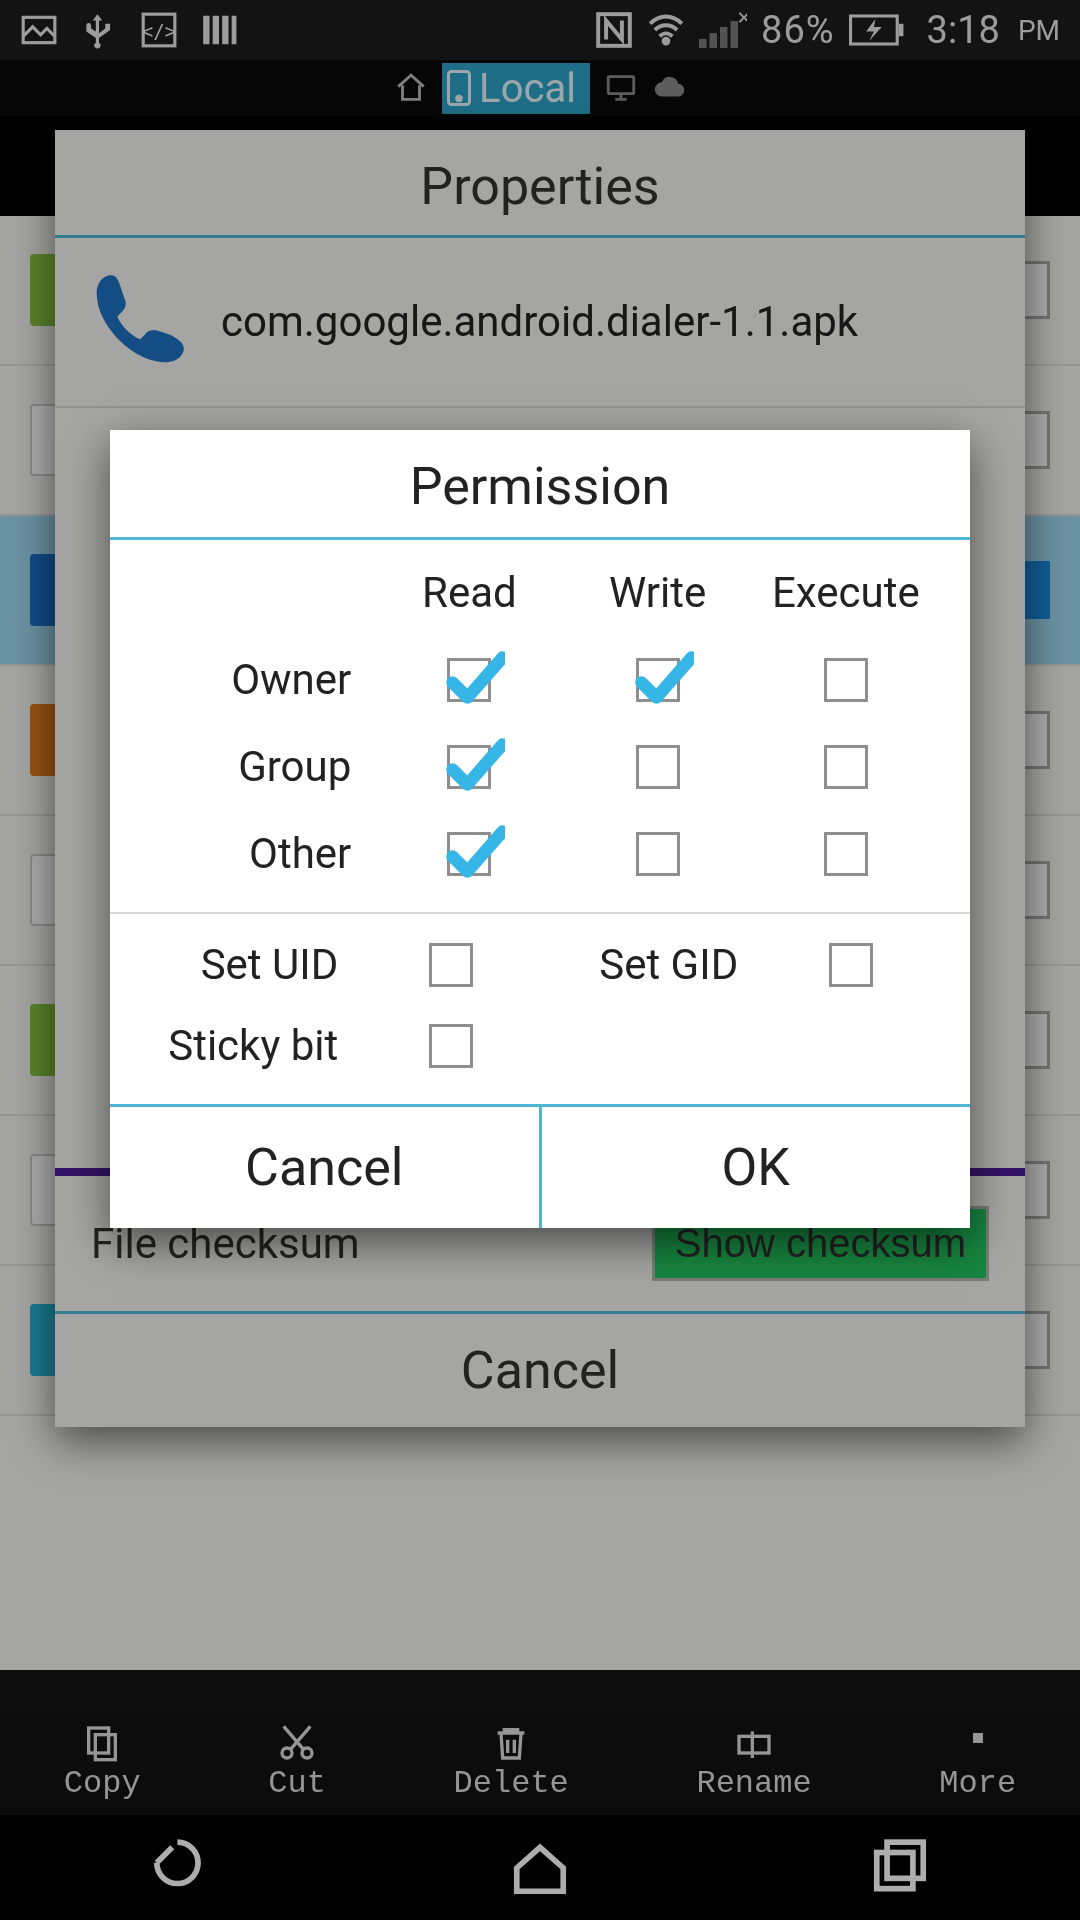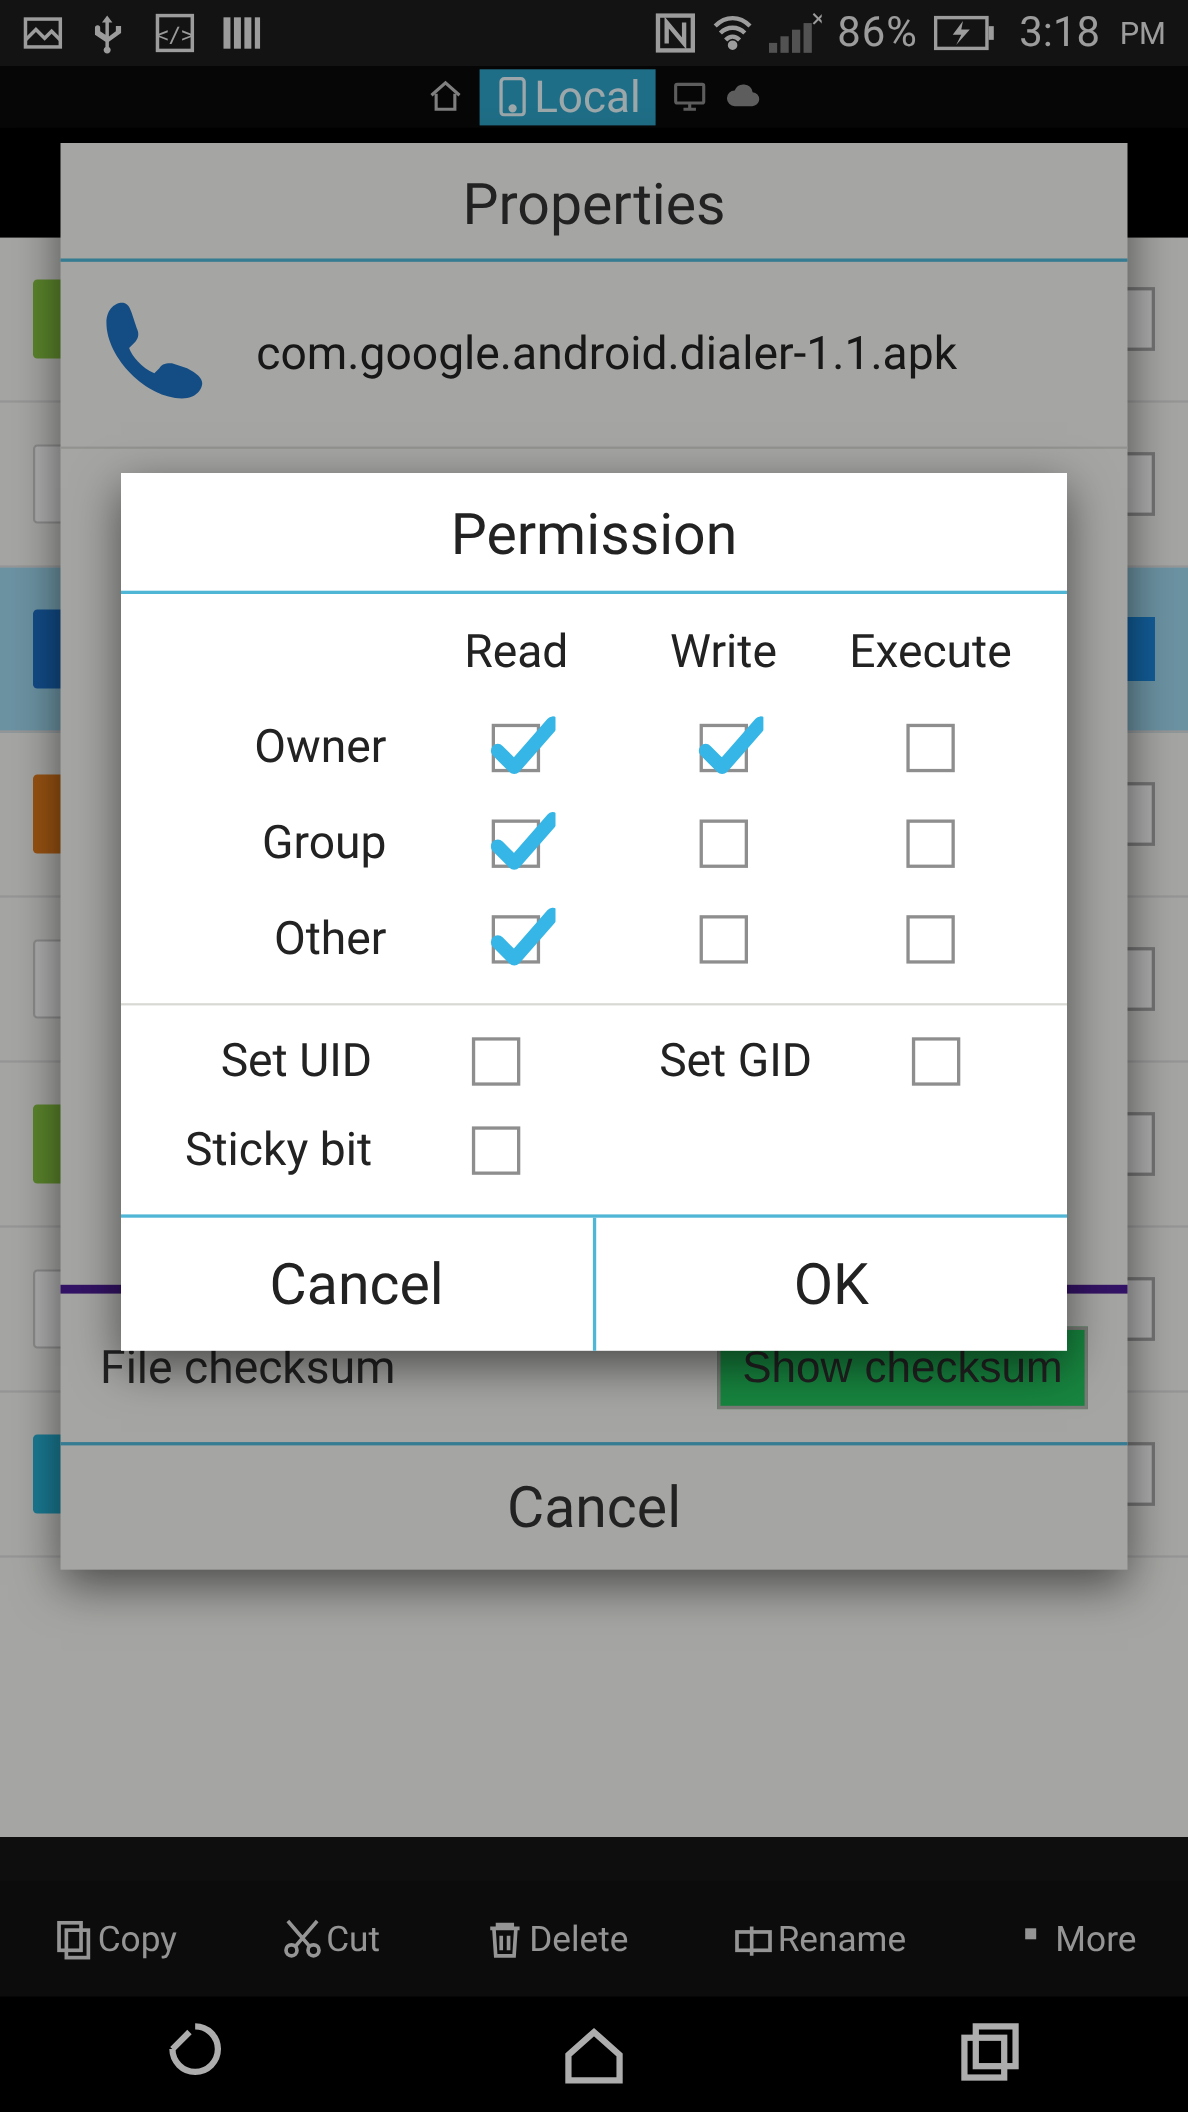--- a/index.html
+++ b/index.html
@@ -35,21 +35,21 @@
     display: flex;
     align-items: center;
     justify-content: center;
     gap: 14px;
     color: #8a8a8a;
   }
   .loc-ic { width: 34px; height: 34px; }
   .loc-tag {
     background: #2ea3c8;
     color: #e7f7fc;
-    padding: 2px 14px 2px 16px;
+    padding: 2px 14px 2px 3px;
     font-size: 40px;
     display: flex;
     align-items: center;
     gap: 6px;
   }
 
   
   .toolbar-row { height: 100px; background: #000; position: relative; }
 
   
@@ -63,21 +63,21 @@
   .bg-item.sel { background:#9fd8ef;}
   .bg-item.sel .bg-cb{ background:#1b8ae0; border-color:#1b8ae0;}
 
   
   .action-bar {
     position: absolute; bottom: 105px; left:0; right:0;
     height: 105px; background: #121212;
     display: flex; justify-content: space-around; align-items: center;
     color: #dcdcdc;
   }
-  .act-item { display:flex; flex-direction:row; align-items:center; gap:2px; font-size:32px;}
+  .act-item { display:flex; flex-direction:column; align-items:center; gap:2px; font-size:32px;font-family:Liberation Mono, monospace;}
   .act-item .aic { width:40px; height:40px; }
 
   
   .nav-bar {
     position: absolute; bottom:0; left:0; right:0; height:105px;
     background: #000;
     display:flex; justify-content:space-around; align-items:center;
   }
   .nav-bar .nic { width:62px; height:62px; }
 
@@ -88,21 +88,21 @@
     background: #f3f3f0;
     box-shadow: 0 14px 40px rgba(0,0,0,.55);
   }
   .prop-title {
     font-size: 52px; color:#333; text-align:center;
     padding: 26px 0 18px;
     border-bottom: 3px solid #4fb6d6;
     font-weight: 400;
   }
   .prop-file-row {
-    display:flex; align-items:center; gap:40px;
+    display:flex; align-items:center; gap:28px;
     padding: 28px 28px 30px;
     border-bottom: 2px solid #d8d8d4;
   }
   .phone-ic { width:110px; height:110px; }
   .prop-file-name { font-size:42px; color:#222; }
 
   .prop-body-space { height: 760px; }
 
   .checksum-row {
     display:flex; align-items:center; justify-content:space-between;

